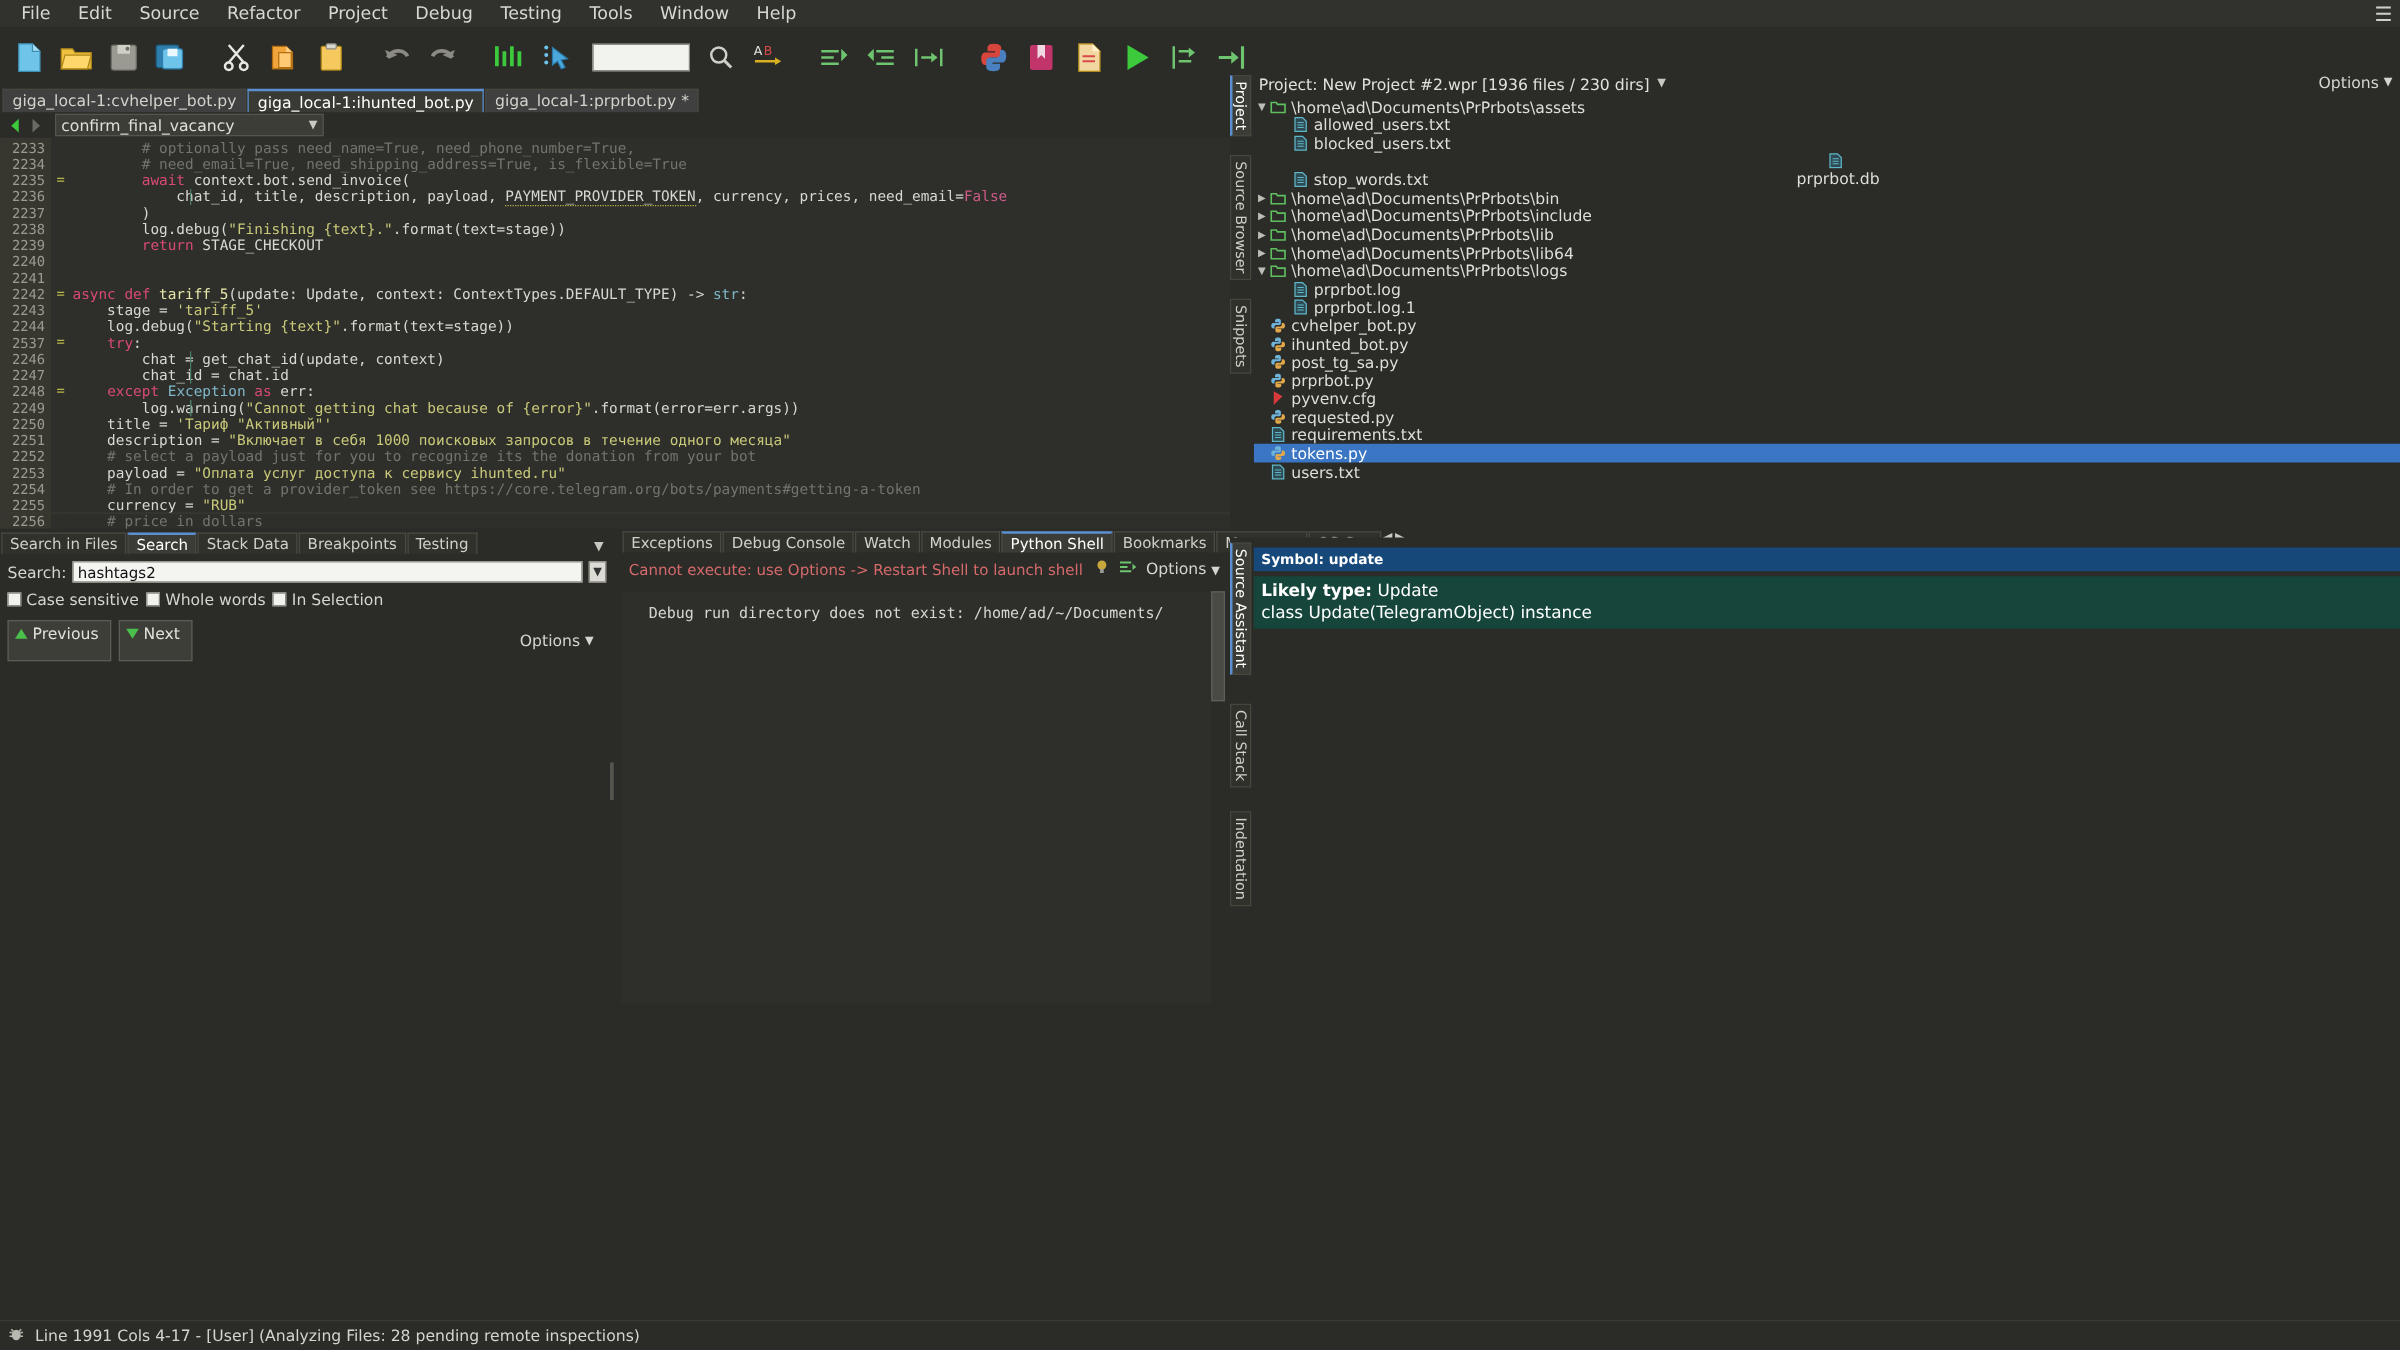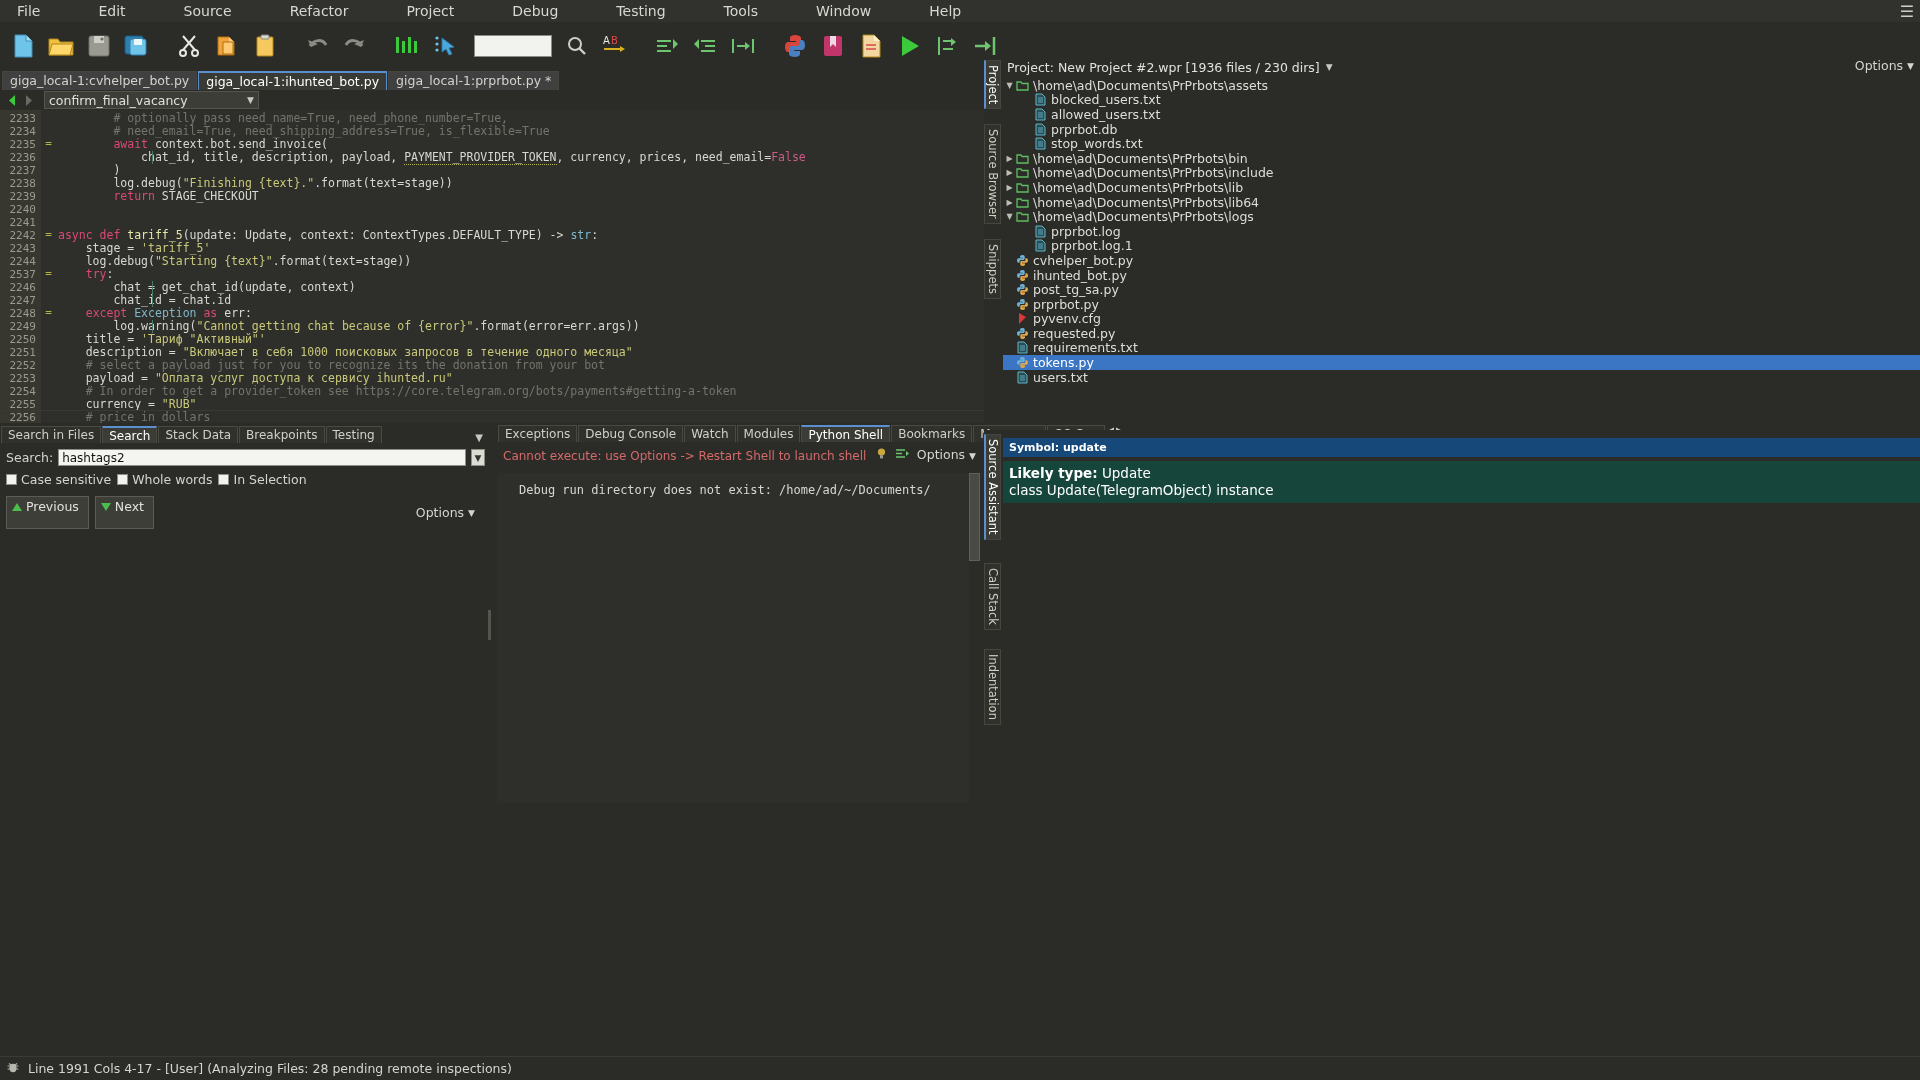--- a/index.html
+++ b/index.html
@@ -7,21 +7,21 @@
     width: 1920px; height: 1080px;
     background: #2b2b28;
     font-family: "DejaVu Sans", sans-serif;
     overflow: hidden;
   }
   body { position: relative; }
 
   
   #menubar {
     position: absolute; left:0; top:0; width:1920px; height:22px;
-    background: #31312d; display:flex; align-items:center; padding-left:6px;gap:36px;
+    background: #31312d; display:flex; align-items:center; padding-left:6px;
   }
   #menubar .mi {
     color:#d8d8d2; font-size:14px; padding:2px 11px; line-height:18px; cursor:default;
   }
   #menu-right { position:absolute; right:6px; top:2px; color:#cfcfc8; font-size:16px; }
 
   
   #toolbar {
     position:absolute; left:0; top:22px; width:1920px; height:48px;
     background:#2b2b28; display:flex; align-items:center; padding-left:6px; gap:4px;
@@ -558,33 +558,33 @@
         <span>\home\ad\Documents\PrPrbots\assets</span>
       </div>
       <div class="trow" style="padding-left: 18px;">
         <span class="twist"></span>
         <span style="display: inline-block; margin-right: 4px; line-height: 0;">
           <svg width="13" height="13" viewBox="0 0 13 13" style="display: block;">
             <path d="M2 1h6l3 3v8H2z" fill="#2e4a52" stroke="#5fb8c9" stroke-width="1"></path>
             <path d="M4 5h5M4 7h5M4 9h5" stroke="#5fb8c9" stroke-width="0.9"></path>
           </svg>
         </span>
-        <span>blocked_users.txt</span>
+        <span>allowed_users.txt</span>
       </div>
       <div class="trow" style="padding-left: 18px;">
         <span class="twist"></span>
         <span style="display: inline-block; margin-right: 4px; line-height: 0;">
           <svg width="13" height="13" viewBox="0 0 13 13" style="display: block;">
             <path d="M2 1h6l3 3v8H2z" fill="#2e4a52" stroke="#5fb8c9" stroke-width="1"></path>
             <path d="M4 5h5M4 7h5M4 9h5" stroke="#5fb8c9" stroke-width="0.9"></path>
           </svg>
         </span>
-        <span>allowed_users.txt</span>
-      </div>
-      <div class="trow" style="padding-left: 18px;">
+        <span>blocked_users.txt</span>
+      </div>
+      <div class="trow" style="padding-left: 18px; flex-direction: column;">
         <span class="twist"></span>
         <span style="display: inline-block; margin-right: 4px; line-height: 0;">
           <svg width="13" height="13" viewBox="0 0 13 13" style="display: block;">
             <path d="M2 1h6l3 3v8H2z" fill="#2e4a52" stroke="#5fb8c9" stroke-width="1"></path>
             <path d="M4 5h5M4 7h5M4 9h5" stroke="#5fb8c9" stroke-width="0.9"></path>
           </svg>
         </span>
         <span>prprbot.db</span>
       </div>
       <div class="trow" style="padding-left: 18px;">

